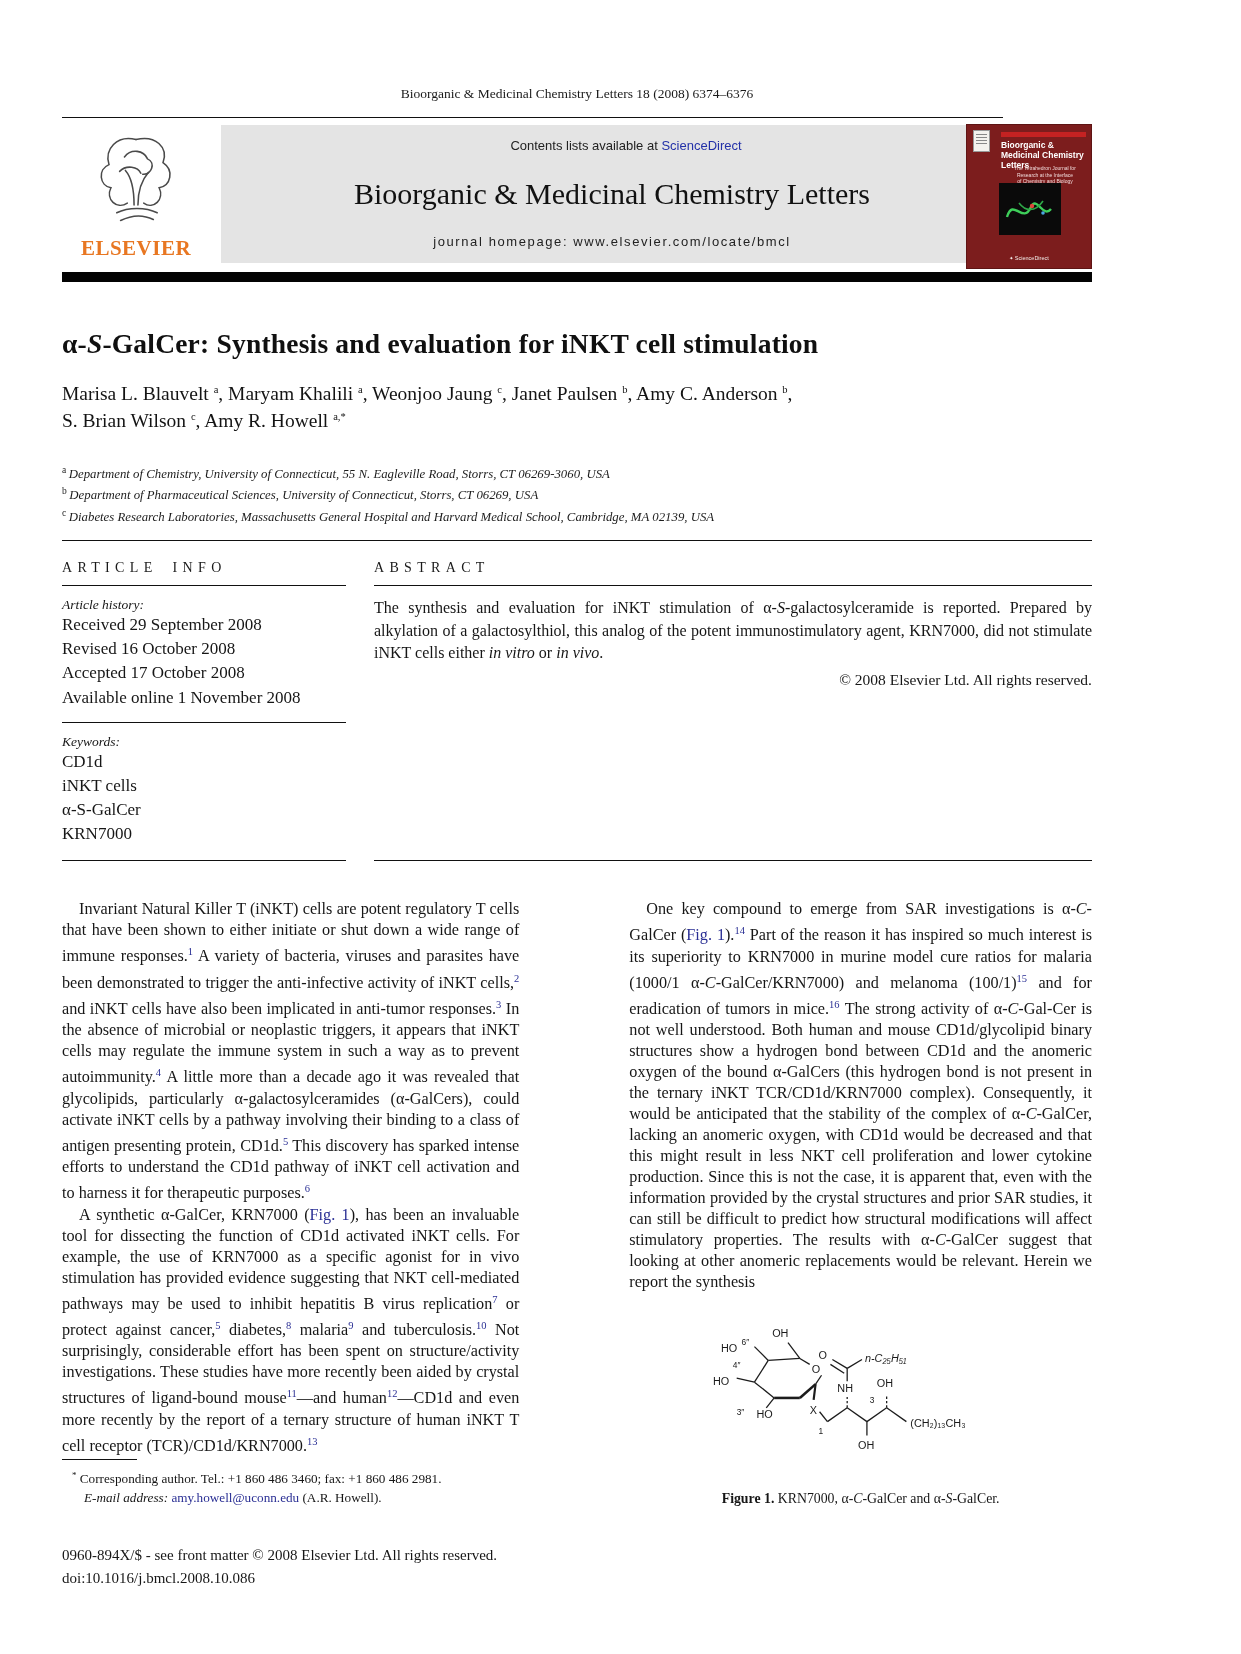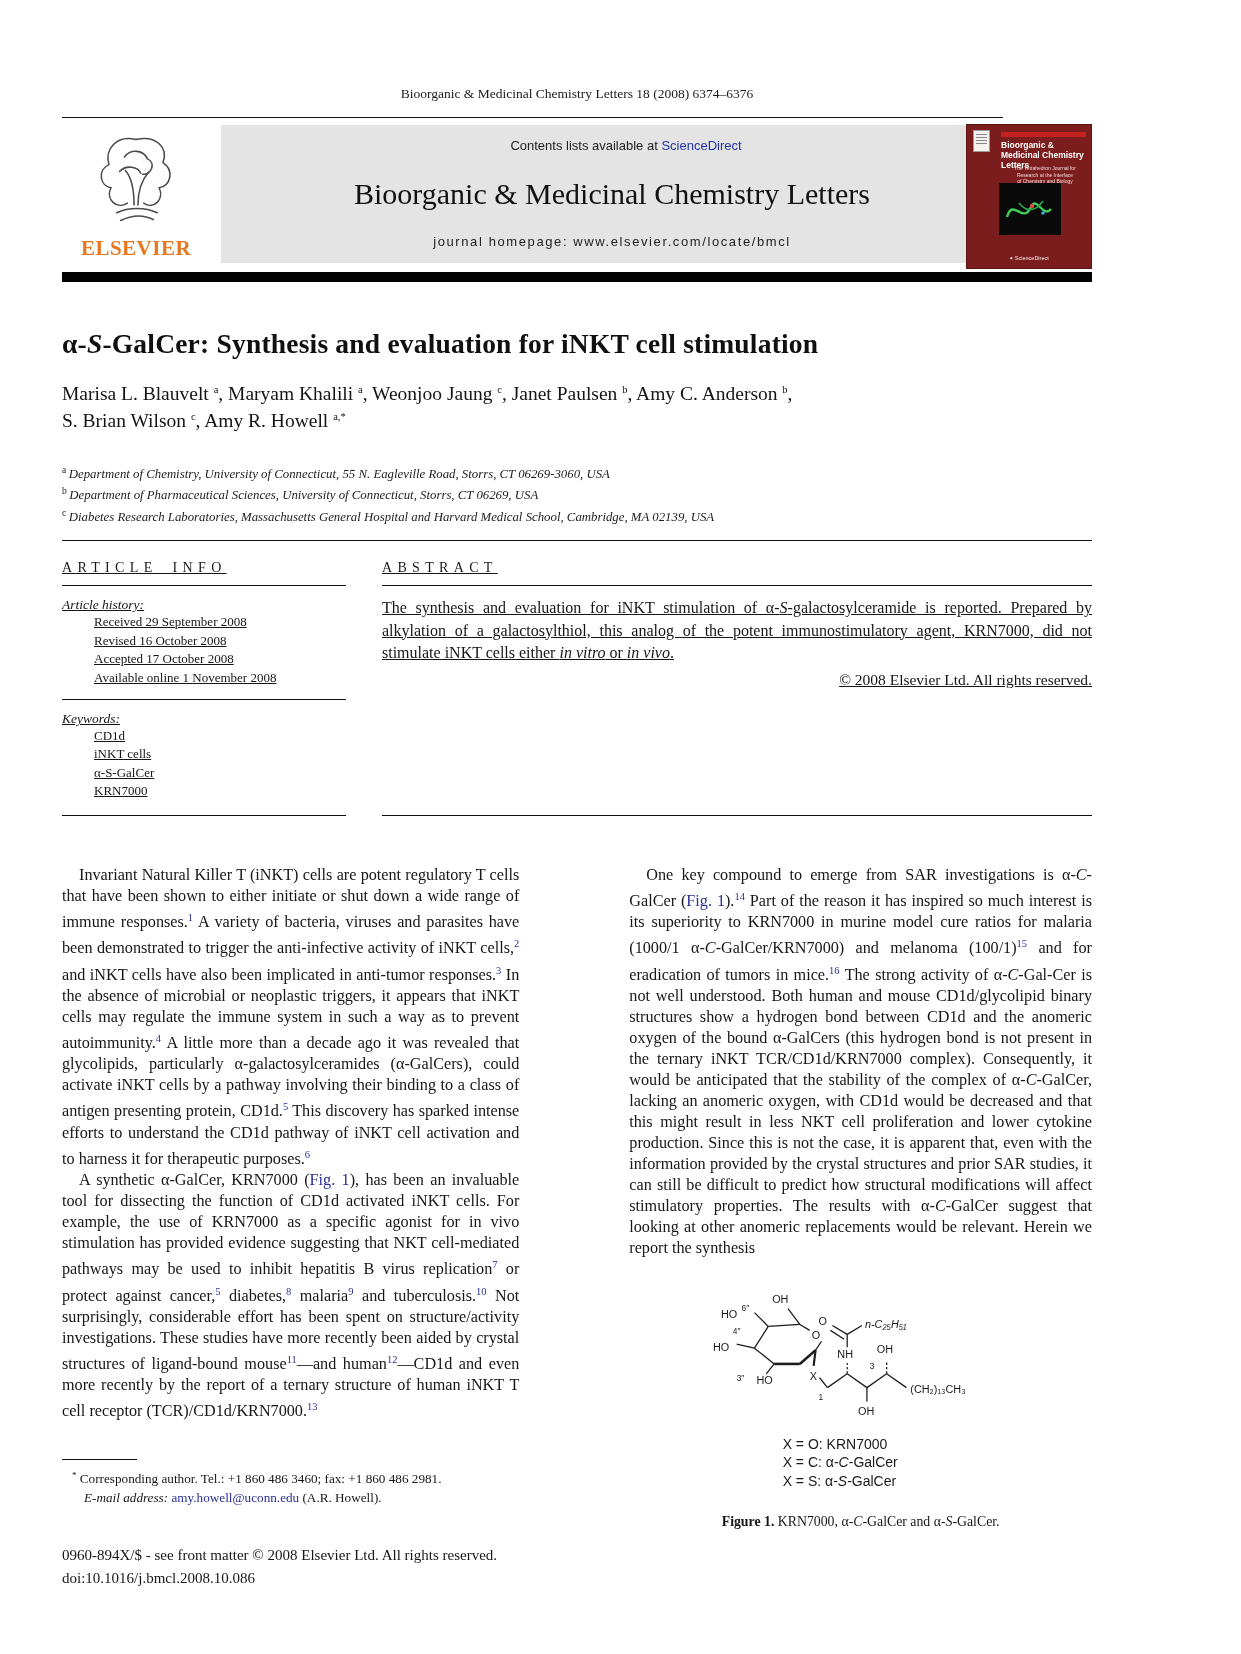--- a/index.html
+++ b/index.html
@@ -41,31 +41,31 @@
   .cover-brand:before { content:"✦ "; font-size:5px; }
   .black-bar { margin-top:9px; height:10px; background:#030303; width:100%; }
   
   .art-title { margin-top:46px; font-size:27.5px; font-weight:bold; color:#101010; letter-spacing:.2px; }
   .authors { margin-top:21px; font-size:19.5px; line-height:1.38; color:#141414; }
   .authors sup { font-size:12px; }
   .affils { margin-top:28px; font-size:12.8px; line-height:1.5; font-style:italic; color:#1c1c1c; }
   .affils sup { font-size:9.5px; font-style:normal; }
   .rule-full { margin-top:13px; border-top:1.2px solid #111; width:100%; }
   
-  .info-block { display:flex; gap:36px; margin-top:0;text-decoration:underline; }
+  .info-block { display:flex; gap:28px; margin-top:0; }
   .info-col { width:284px; border-bottom:1.2px solid #111; padding-bottom:14px; }
   .abs-col { flex:1; border-bottom:1.2px solid #111; display:flex; flex-direction:column; }
   .sec-heading { font-size:14px; letter-spacing:.38em; word-spacing:.45em; color:#1a1a1a; padding:19px 0 9px 0; border-bottom:1.2px solid #111; }
   .hist-label, .kw-label { font-style:italic; font-size:13.5px; margin-top:11px; }
-  .hist-item, .kw-item { font-size:13px; line-height:1.42;margin-left:32px; }
+  .hist-item, .kw-item { font-size:17px; line-height:1.42; }
   .hist-rule { border-top:1px solid #111; margin-top:12px; }
   .abs-text { font-size:16px; line-height:1.4; text-align:justify; margin-top:11px; }
   .abs-copy { text-align:right; font-size:15.5px; margin-top:7px; }
   
-  .cols { flex:1; display:flex; gap:110px; margin-top:49px; min-height:0; }
+  .cols { flex:1; display:flex; gap:110px; margin-top:38px; min-height:0; }
   .col-left { width:506px; display:flex; flex-direction:column; }
   .col-right { width:512px; }
   p.body-par { font-size:16.2px; line-height:21px; text-align:justify; text-indent:17px; }
   sup.ref { color:#2a2f94; font-size:10.5px; }
   span.link { color:#2a2f94; }
   span.i { font-style:italic; }
   span.b { font-weight:bold; }
   sup.sup { font-size:10.5px; }
   
   .figure-block { width:300px; margin:26px auto 0 auto; }
@@ -227,23 +227,18 @@
             <text x="107" y="117" class="sm">1</text>
             <text x="107" y="41">O</text>
             <text x="154" y="44" font-style="italic">n-C₂₅H₅₁</text>
             <text x="126" y="74">NH</text>
             <text x="166" y="69">OH</text>
             <text x="159" y="85" class="sm">3</text>
             <text x="200" y="109">(CH₂)₁₃CH₃</text>
             <text x="147" y="132">OH</text>
           </g>
         </svg>
-        <div class="fig-legend">
-          <div>X = O:  KRN7000</div>
-          <div>X = C:  α-<span class="i">C</span>-GalCer</div>
-          <div>X = S:  α-<span class="i">S</span>-GalCer</div>
-        </div>
       </div>
       <div class="fig-caption"><span class="b">Figure 1.</span>  KRN7000, α-<span class="i">C</span>-GalCer and α-<span class="i">S</span>-GalCer.</div>
     </div>
   </div>
 
 </div>
 
 </body></html>

